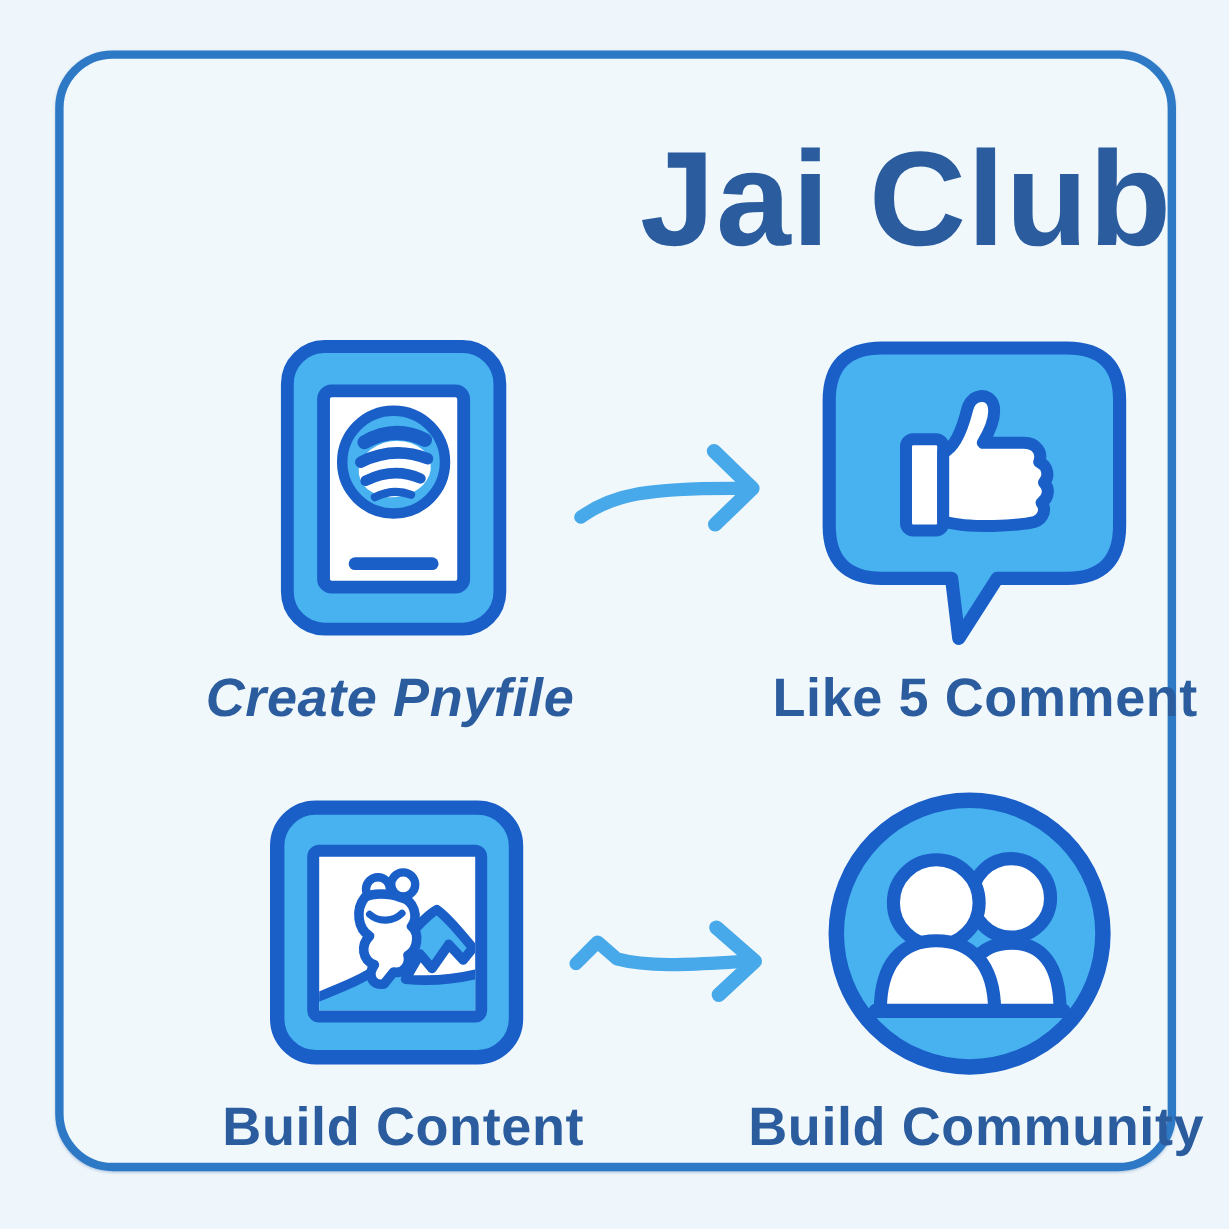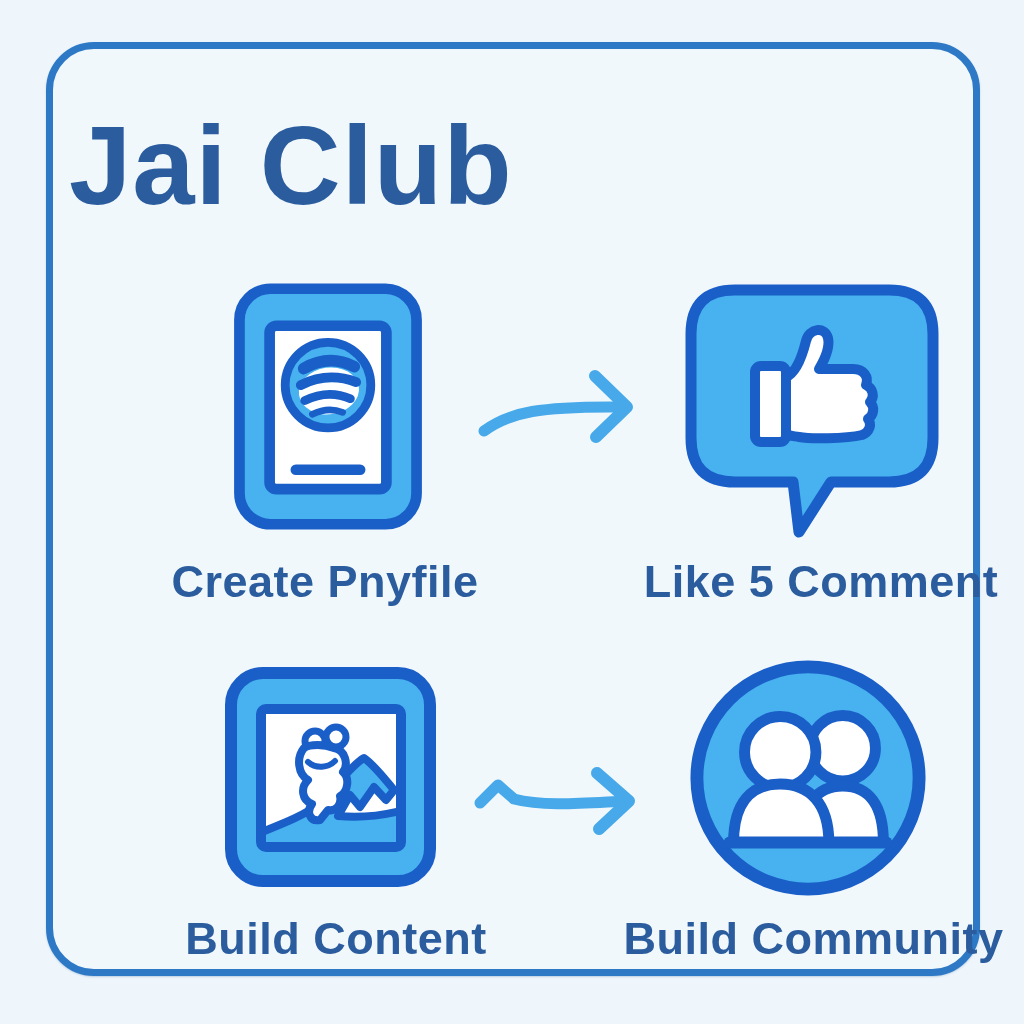--- a/index.html
+++ b/index.html
@@ -14,23 +14,23 @@
     position: absolute;
     left: 46px; top: 42px;
     width: 920px; height: 920px;
     border: 7px solid var(--card-border, #2e79c6);
     border-radius: 48px;
     background: var(--card-bg, #f0f8fc);
     box-shadow: 0 1px 2px rgba(40,90,160,.25);
   }
   .title {
     position: absolute;
-    left: 16px; top: 52px; width: 100%;
+    left: 4px; top: 52px; width: 100%;
     margin: 0;
-    text-align: left;
+    text-align: right;
     font-size: 112px;
     font-weight: bold;
     letter-spacing: 1px;
     color: var(--text-dark-blue, #2b5c9e);
   }
   .icon, .arrow { position: absolute; }
   .icon svg, .arrow svg { width: 100%; height: 100%; display: block; }
 
   .icon-tablet    { left: 177px; top: 231px; width: 196px; height: 253px; }
   .icon-bubble    { left: 628px; top: 231px; width: 262px; height: 260px; }
@@ -43,21 +43,21 @@
   .step-label {
     position: absolute;
     margin: 0;
     text-align: center;
     font-size: 45px;
     font-weight: bold;
     color: var(--text-dark-blue, #2b5c9e);
     letter-spacing: 0.5px;
     white-space: nowrap;
   }
-  .label-1 { left: 72px;  top: 507px; width: 400px; }
+  .label-1 { left: 72px;  top: 507px; width: 400px; font-style: italic; }
   .label-2 { left: 558px; top: 507px; width: 420px; }
   .label-3 { left: 88px;  top: 864px; width: 390px; }
   .label-4 { left: 543px; top: 864px; width: 435px; }
 
   
   .ol { stroke: var(--icon-outline, #1a5ec8); stroke-linejoin: round; }
   .fb { fill: var(--icon-fill-light-blue, #47b2ef); }
   .fw { fill: var(--icon-inner-white, #ffffff); }
   .ln { stroke: var(--icon-outline, #1a5ec8); fill: none; stroke-linecap: round; }
   .ar { stroke: var(--arrow-blue, #47a9e9); fill: none; stroke-linecap: round; stroke-linejoin: round; }

